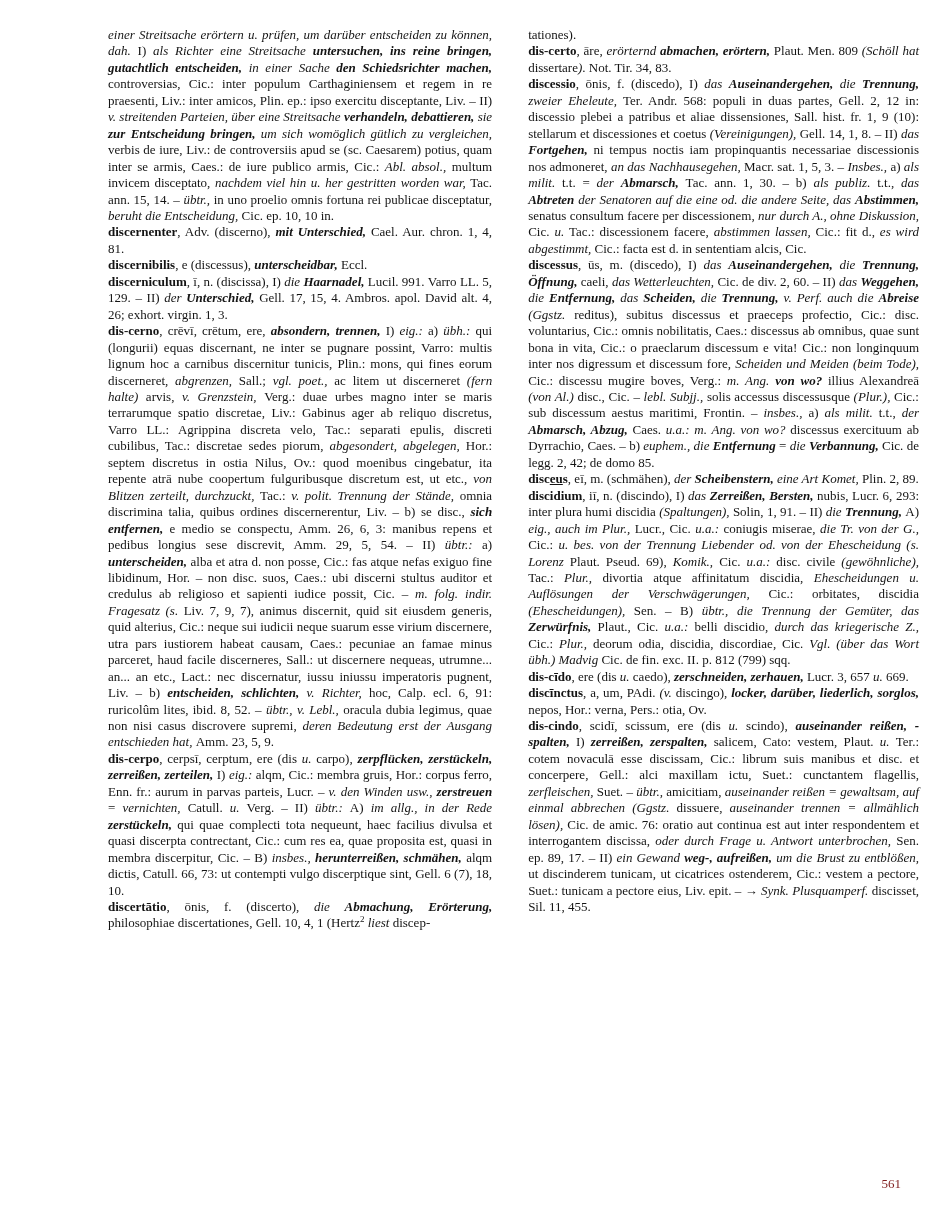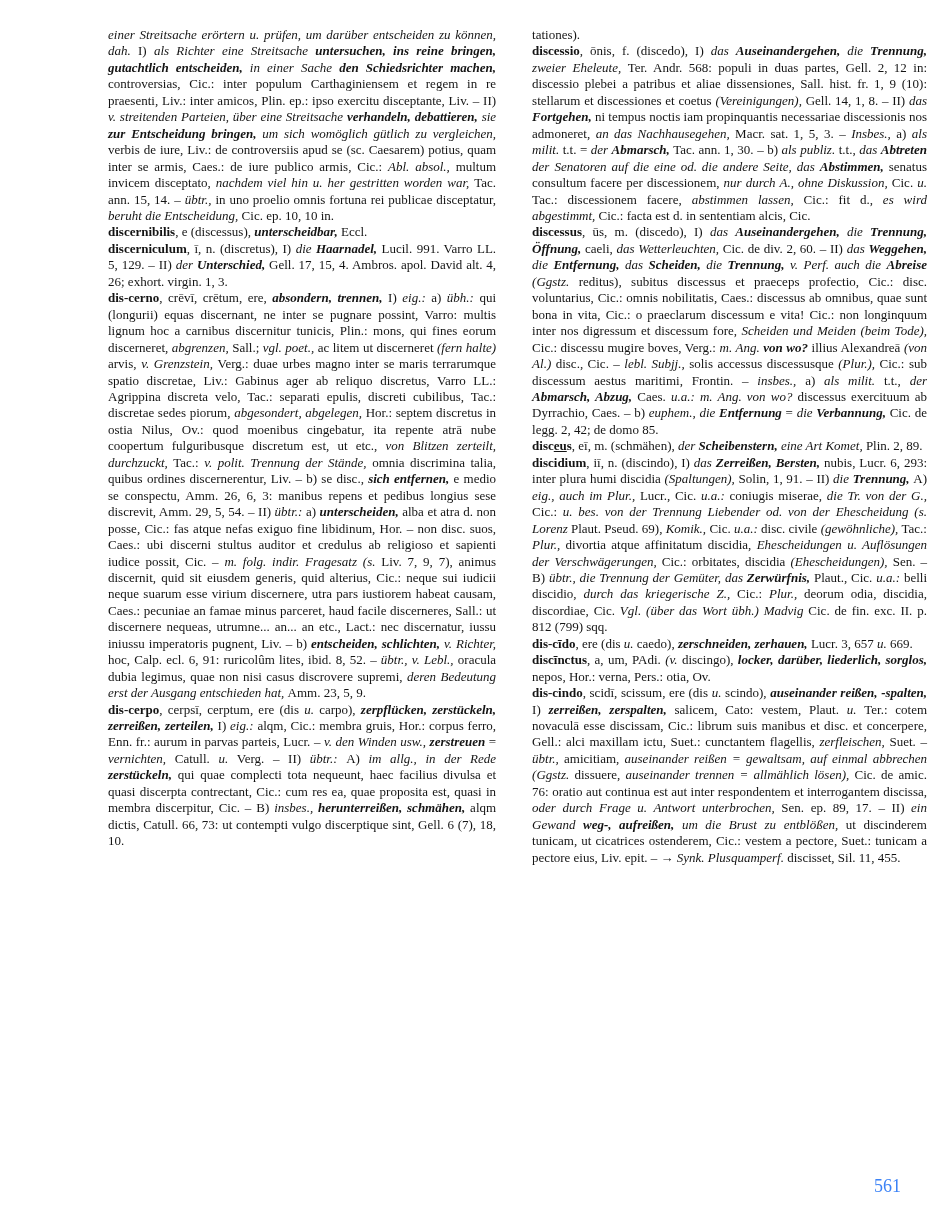--- a/index.html
+++ b/index.html
@@ -7,58 +7,61 @@
     position: relative;
     width: 935px;
     height: 1210px;
     background: #ffffff;
     overflow: hidden;
     font-family: "Liberation Serif", "DejaVu Serif", serif;
     color: #141414;
   }
   .content {
     display: flex;
-    padding: 27px 8px 0 108px;
+    padding: 27px 16px 0 108px;
     gap: 14px;
   }
   .col {
     font-size: 13px;
     line-height: 16.45px;
     text-align: justify;
   }
   .col-left  { width: 399px; }
   .col-right { width: 406px; margin-left: 22px; }
   .entry { margin: 0; padding: 0; }
   .it   { font-style: italic; }
   .bd   { font-weight: 700; }
   .bdit { font-weight: 700; font-style: italic; }
   .ul   { text-decoration: underline; }
   .sup  { vertical-align: super; font-size: 9px; line-height: 0; }
   .page-number {
     position: absolute;
     top: 1176px;
     right: 34px;
-    font-size: 18px;
-    color: #3b82f6;
+    font-size: 13px;
+    color: #7f1d1d;
   }
 </style>
 </head>
 <body>
 
 <div class="page">
   <div class="content">
     <div class="col col-left">
         <p class="entry"><span class="it">einer Streitsache erörtern u. prüfen, um darüber entscheiden zu können, dah. </span><span>I) </span><span class="it">als Richter eine Streitsache </span><span class="bdit">untersuchen, ins reine bringen, gutachtlich entscheiden, </span><span class="it">in einer Sache </span><span class="bdit">den Schiedsrichter machen, </span><span>controversias, Cic.: inter populum Carthaginiensem et regem in re praesenti, Liv.: inter amicos, Plin. ep.: ipso exercitu disceptante, Liv. – II) </span><span class="it">v. streitenden Parteien, über eine Streitsache </span><span class="bdit">verhandeln, debattieren, </span><span class="it">sie </span><span class="bdit">zur Entscheidung bringen, </span><span class="it">um sich womöglich gütlich zu vergleichen, </span><span>verbis de iure, Liv.: de controversiis apud se (sc. Caesarem) potius, quam inter se armis, Caes.: de iure publico armis, Cic.: </span><span class="it">Abl. absol., </span><span>multum invicem disceptato, </span><span class="it">nachdem viel hin u. her gestritten worden war, </span><span>Tac. ann. 15, 14. – </span><span class="it">übtr., </span><span>in uno proelio omnis fortuna rei publicae disceptatur, </span><span class="it">beruht die Entscheidung, </span><span>Cic. ep. 10, 10 in.</span></p>
+        <p class="entry"><span class="bd">discernenter</span><span>, Adv. (discerno), </span><span class="bdit">mit Unterschied, </span><span>Cael. Aur. chron. 1, 4, 81.</span></p>
         <p class="entry"><span class="bd">discernibilis</span><span>, e (discessus), </span><span class="bdit">unterscheidbar, </span><span>Eccl.</span></p>
-        <p class="entry"><span class="bd">discerniculum</span><span>, ī, n. (discretus), I) </span><span class="it">die </span><span class="bdit">Haarnadel, </span><span>Lucil. 991. Varro LL. 5, 129. – II) </span><span class="it">der </span><span class="bdit">Unterschied, </span><span>Gell. 17, 15, 4. Ambros. apol. David alt. 4, 26; exhort. virgin. 1, 3.</span></p>
+        <p class="entry"><span class="bd">discerniculum</span><span>, ī, n. (discissa), I) </span><span class="it">die </span><span class="bdit">Haarnadel, </span><span>Lucil. 991. Varro LL. 5, 129. – II) </span><span class="it">der </span><span class="bdit">Unterschied, </span><span>Gell. 17, 15, 4. Ambros. apol. David alt. 4, 26; exhort. virgin. 1, 3.</span></p>
         <p class="entry"><span class="bd">dis-cerno</span><span>, crēvī, crētum, ere, </span><span class="bdit">absondern, trennen, </span><span>I) </span><span class="it">eig.: </span><span>a) </span><span class="it">übh.: </span><span>qui (longurii) equas discernant, ne inter se pugnare possint, Varro: multis lignum hoc a carnibus discernitur tunicis, Plin.: mons, qui fines eorum discerneret, </span><span class="it">abgrenzen, </span><span>Sall.; </span><span class="it">vgl. poet., </span><span>ac litem ut discerneret </span><span class="it">(fern halte) </span><span>arvis, </span><span class="it">v. Grenzstein, </span><span>Verg.: duae urbes magno inter se maris terrarumque spatio discretae, Liv.: Gabinus ager ab reliquo discretus, Varro LL.: Agrippina discreta velo, Tac.: separati epulis, discreti cubilibus, Tac.: discretae sedes piorum, </span><span class="it">abgesondert, abgelegen, </span><span>Hor.: septem discretus in ostia Nilus, Ov.: quod moenibus cingebatur, ita repente atrā nube coopertum fulguribusque discretum est, ut etc., </span><span class="it">von Blitzen zerteilt, durchzuckt, </span><span>Tac.: </span><span class="it">v. polit. Trennung der Stände, </span><span>omnia discrimina talia, quibus ordines discernerentur, Liv. – b) se disc., </span><span class="bdit">sich entfernen, </span><span>e medio se conspectu, Amm. 26, 6, 3: manibus repens et pedibus longius sese discrevit, Amm. 29, 5, 54. – II) </span><span class="it">übtr.: </span><span>a) </span><span class="bdit">unterscheiden, </span><span>alba et atra d. non posse, Cic.: fas atque nefas exiguo fine libidinum, Hor. – non disc. suos, Caes.: ubi discerni stultus auditor et credulus ab religioso et sapienti iudice possit, Cic. – </span><span class="it">m. folg. indir. Fragesatz (s. </span><span>Liv. 7, 9, 7), animus discernit, quid sit eiusdem generis, quid alterius, Cic.: neque sui iudicii neque suarum esse virium discernere, utra pars iustiorem habeat causam, Caes.: pecuniae an famae minus parceret, haud facile discerneres, Sall.: ut discernere nequeas, utrumne... an... an etc., Lact.: nec discernatur, iussu iniussu imperatoris pugnent, Liv. – b) </span><span class="bdit">entscheiden, schlichten, </span><span class="it">v. Richter, </span><span>hoc, Calp. ecl. 6, 91: ruricolûm lites, ibid. 8, 52. – </span><span class="it">übtr., v. Lebl., </span><span>oracula dubia legimus, quae non nisi casus discrovere supremi, </span><span class="it">deren Bedeutung erst der Ausgang entschieden hat, </span><span>Amm. 23, 5, 9.</span></p>
         <p class="entry"><span class="bd">dis-cerpo</span><span>, cerpsī, cerptum, ere (dis </span><span class="it">u. </span><span>carpo), </span><span class="bdit">zerpflücken, zerstückeln, zerreißen, zerteilen, </span><span>I) </span><span class="it">eig.: </span><span>alqm, Cic.: membra gruis, Hor.: corpus ferro, Enn. fr.: aurum in parvas parteis, Lucr. – </span><span class="it">v. den Winden usw., </span><span class="bdit">zerstreuen </span><span>= </span><span class="it">vernichten, </span><span>Catull. </span><span class="it">u. </span><span>Verg. – II) </span><span class="it">übtr.: </span><span>A) </span><span class="it">im allg., in der Rede </span><span class="bdit">zerstückeln, </span><span>qui quae complecti tota nequeunt, haec facilius divulsa et quasi discerpta contrectant, Cic.: cum res ea, quae proposita est, quasi in membra discerpitur, Cic. – B) </span><span class="it">insbes., </span><span class="bdit">herunterreißen, schmähen, </span><span>alqm dictis, Catull. 66, 73: ut contempti vulgo discerptique sint, Gell. 6 (7), 18, 10.</span></p>
+        <p class="entry"><span class="bd">discertātio</span><span>, ōnis, f. (discerto), </span><span class="it">die </span><span class="bdit">Abmachung, Erörterung, </span><span>philosophiae discertationes, Gell. 10, 4, 1 (Hertz</span><span class="sup">2</span><span class="it"> liest </span><span>discep-</span></p>
       </div>
     <div class="col col-right">
         <p class="entry"><span>tationes).</span></p>
+        <p class="entry"><span class="bd">dis-certo</span><span>, āre, </span><span class="it">erörternd </span><span class="bdit">abmachen, erörtern, </span><span>Plaut. Men. 809 </span><span class="it">(Schöll hat </span><span>dissertare</span><span class="it">)</span><span>. Not. Tir. 34, 83.</span></p>
         <p class="entry"><span class="bd">discessio</span><span>, ōnis, f. (discedo), I) </span><span class="it">das </span><span class="bdit">Auseinandergehen, </span><span class="it">die </span><span class="bdit">Trennung, </span><span class="it">zweier Eheleute, </span><span>Ter. Andr. 568: populi in duas partes, Gell. 2, 12 in: discessio plebei a patribus et aliae dissensiones, Sall. hist. fr. 1, 9 (10): stellarum et discessiones et coetus </span><span class="it">(Vereinigungen), </span><span>Gell. 14, 1, 8. – II) </span><span class="it">das </span><span class="bdit">Fortgehen, </span><span>ni tempus noctis iam propinquantis necessariae discessionis nos admoneret, </span><span class="it">an das Nachhausegehen, </span><span>Macr. sat. 1, 5, 3. – </span><span class="it">Insbes., </span><span>a) </span><span class="it">als milit. </span><span>t.t. = </span><span class="it">der </span><span class="bdit">Abmarsch, </span><span>Tac. ann. 1, 30. – b) </span><span class="it">als publiz. </span><span>t.t., </span><span class="it">das </span><span class="bdit">Abtreten </span><span class="it">der Senatoren auf die eine od. die andere Seite, das </span><span class="bdit">Abstimmen, </span><span>senatus consultum facere per discessionem, </span><span class="it">nur durch A., ohne Diskussion, </span><span>Cic. </span><span class="it">u. </span><span>Tac.: discessionem facere, </span><span class="it">abstimmen lassen, </span><span>Cic.: fit d., </span><span class="it">es wird abgestimmt, </span><span>Cic.: facta est d. in sententiam alcis, Cic.</span></p>
         <p class="entry"><span class="bd">discessus</span><span>, ūs, m. (discedo), I) </span><span class="it">das </span><span class="bdit">Auseinandergehen, </span><span class="it">die </span><span class="bdit">Trennung, Öffnung, </span><span>caeli, </span><span class="it">das Wetterleuchten, </span><span>Cic. de div. 2, 60. – II) </span><span class="it">das </span><span class="bdit">Weggehen, </span><span class="it">die </span><span class="bdit">Entfernung, </span><span class="it">das </span><span class="bdit">Scheiden, </span><span class="it">die </span><span class="bdit">Trennung, </span><span class="it">v. Perf. auch die </span><span class="bdit">Abreise </span><span class="it">(Ggstz. </span><span>reditus), subitus discessus et praeceps profectio, Cic.: disc. voluntarius, Cic.: omnis nobilitatis, Caes.: discessus ab omnibus, quae sunt bona in vita, Cic.: o praeclarum discessum e vita! Cic.: non longinquum inter nos digressum et discessum fore, </span><span class="it">Scheiden und Meiden (beim Tode), </span><span>Cic.: discessu mugire boves, Verg.: </span><span class="it">m. Ang. </span><span class="bdit">von wo? </span><span>illius Alexandreā </span><span class="it">(von Al.) </span><span>disc., Cic. – </span><span class="it">lebl. Subjj., </span><span>solis accessus discessusque </span><span class="it">(Plur.), </span><span>Cic.: sub discessum aestus maritimi, Frontin. – </span><span class="it">insbes., </span><span>a) </span><span class="it">als milit. </span><span>t.t., </span><span class="it">der </span><span class="bdit">Abmarsch, Abzug, </span><span>Caes. </span><span class="it">u.a.: m. Ang. von wo? </span><span>discessus exercituum ab Dyrrachio, Caes. – b) </span><span class="it">euphem., die </span><span class="bdit">Entfernung </span><span>= </span><span class="it">die </span><span class="bdit">Verbannung, </span><span>Cic. de legg. 2, 42; de domo 85.</span></p>
         <p class="entry"><span class="bd">disc</span><span class="bd ul">eu</span><span class="bd">s</span><span>, eī, m. (schmähen), </span><span class="it">der </span><span class="bdit">Scheibenstern, </span><span class="it">eine Art Komet, </span><span>Plin. 2, 89.</span></p>
         <p class="entry"><span class="bd">discidium</span><span>, iī, n. (discindo), I) </span><span class="it">das </span><span class="bdit">Zerreißen, Bersten, </span><span>nubis, Lucr. 6, 293: inter plura humi discidia </span><span class="it">(Spaltungen), </span><span>Solin, 1, 91. – II) </span><span class="it">die </span><span class="bdit">Trennung, </span><span>A) </span><span class="it">eig., auch im Plur., </span><span>Lucr., Cic. </span><span class="it">u.a.: </span><span>coniugis miserae, </span><span class="it">die Tr. von der G., </span><span>Cic.: </span><span class="it">u. bes. von der Trennung Liebender od. von der Ehescheidung (s. Lorenz </span><span>Plaut. Pseud. 69), </span><span class="it">Komik., </span><span>Cic. </span><span class="it">u.a.: </span><span>disc. civile </span><span class="it">(gewöhnliche), </span><span>Tac.: </span><span class="it">Plur., </span><span>divortia atque affinitatum discidia, </span><span class="it">Ehescheidungen u. Auflösungen der Verschwägerungen, </span><span>Cic.: orbitates, discidia </span><span class="it">(Ehescheidungen), </span><span>Sen. – B) </span><span class="it">übtr., die Trennung der Gemüter, das </span><span class="bdit">Zerwürfnis, </span><span>Plaut., Cic. </span><span class="it">u.a.: </span><span>belli discidio, </span><span class="it">durch das kriegerische Z., </span><span>Cic.: </span><span class="it">Plur., </span><span>deorum odia, discidia, discordiae, Cic. </span><span class="it">Vgl. (über das Wort übh.) Madvig </span><span>Cic. de fin. exc. II. p. 812 (799) sqq.</span></p>
         <p class="entry"><span class="bd">dis-cīdo</span><span>, ere (dis </span><span class="it">u. </span><span>caedo), </span><span class="bdit">zerschneiden, zerhauen, </span><span>Lucr. 3, 657 </span><span class="it">u. </span><span>669.</span></p>
         <p class="entry"><span class="bd">discīnctus</span><span>, a, um, PAdi. </span><span class="it">(v. </span><span>discingo), </span><span class="bdit">locker, darüber, liederlich, sorglos, </span><span>nepos, Hor.: verna, Pers.: otia, Ov.</span></p>
         <p class="entry"><span class="bd">dis-cindo</span><span>, scidī, scissum, ere (dis </span><span class="it">u. </span><span>scindo), </span><span class="bdit">auseinander reißen, -spalten, </span><span>I) </span><span class="bdit">zerreißen, zerspalten, </span><span>salicem, Cato: vestem, Plaut. </span><span class="it">u. </span><span>Ter.: cotem novaculā esse discissam, Cic.: librum suis manibus et disc. et concerpere, Gell.: alci maxillam ictu, Suet.: cunctantem flagellis, </span><span class="it">zerfleischen, </span><span>Suet. – </span><span class="it">übtr., </span><span>amicitiam, </span><span class="it">auseinander reißen = gewaltsam, auf einmal abbrechen (Ggstz. </span><span>dissuere, </span><span class="it">auseinander trennen = allmählich lösen), </span><span>Cic. de amic. 76: oratio aut continua est aut inter respondentem et interrogantem discissa, </span><span class="it">oder durch Frage u. Antwort unterbrochen, </span><span>Sen. ep. 89, 17. – II) </span><span class="it">ein Gewand </span><span class="bdit">weg-, aufreißen, </span><span class="it">um die Brust zu entblößen, </span><span>ut discinderem tunicam, ut cicatrices ostenderem, Cic.: vestem a pectore, Suet.: tunicam a pectore eius, Liv. epit. – → </span><span class="it">Synk. Plusquamperf. </span><span>discisset, Sil. 11, 455.</span></p>
       </div>
   </div>
   <div class="page-number">561</div>

